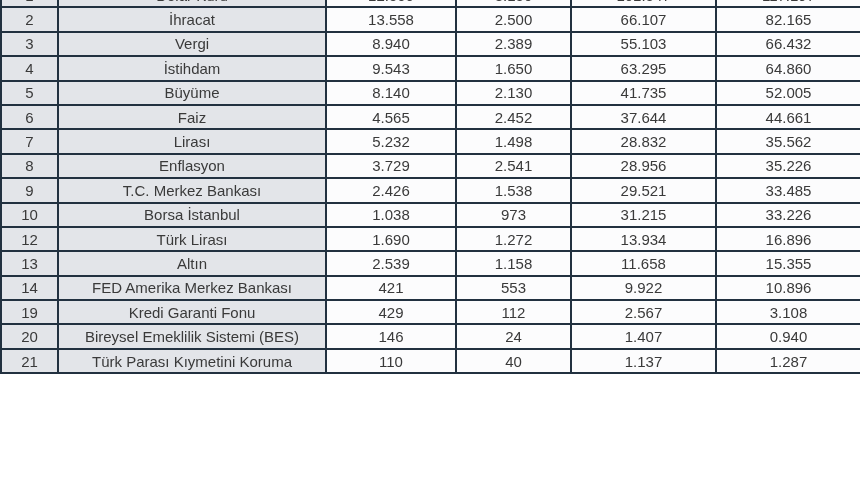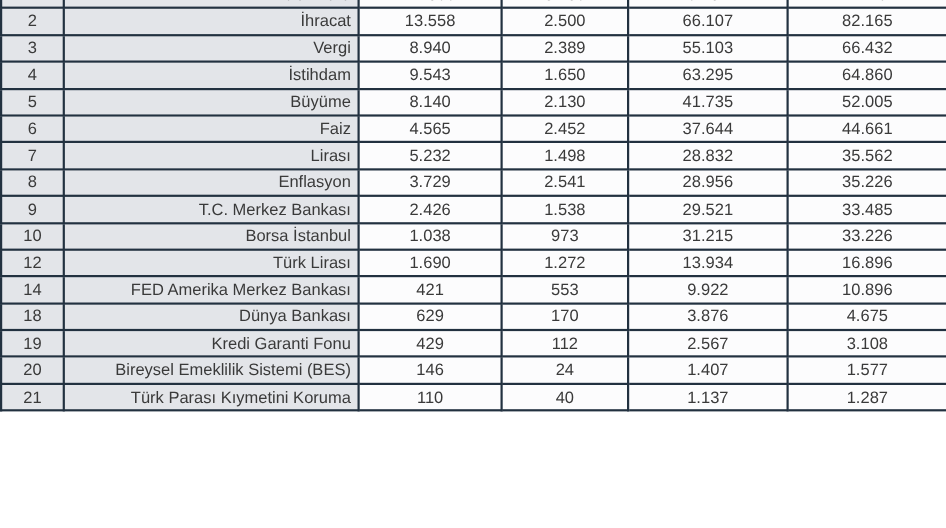--- a/index.html
+++ b/index.html
@@ -34,21 +34,21 @@
     white-space: nowrap;
     overflow: hidden;
   }
   td.cell-no {
     background: #e3e5e9;
     text-align: center;
     border-right: 3px double #223140;
   }
   td.cell-name {
     background: #e3e5e9;
-    text-align: right;
+    text-align: center;
     padding-left: 9px;
   }
   td.cell-val {
     background: #fcfcfd;
     text-align: center;
   }
   col.c-no   { width: 57px; }
   col.c-name { width: 268px; }
   col.c-v1   { width: 130px; }
   col.c-v2   { width: 115px; }
@@ -151,50 +151,50 @@
   </tr>
         <tr>
     <td class="cell-no">12</td>
     <td class="cell-name">Türk Lirası</td>
     <td class="cell-val">1.690</td>
     <td class="cell-val">1.272</td>
     <td class="cell-val">13.934</td>
     <td class="cell-val">16.896</td>
   </tr>
         <tr>
+    <td class="cell-no">13</td>
+    <td class="cell-name">Altın</td>
+    <td class="cell-val">2.539</td>
+    <td class="cell-val">1.158</td>
+    <td class="cell-val">11.658</td>
+    <td class="cell-val">15.355</td>
+  </tr>
+        <tr>
     <td class="cell-no">14</td>
     <td class="cell-name">FED Amerika Merkez Bankası</td>
     <td class="cell-val">421</td>
     <td class="cell-val">553</td>
     <td class="cell-val">9.922</td>
     <td class="cell-val">10.896</td>
   </tr>
         <tr>
-    <td class="cell-no">18</td>
-    <td class="cell-name">Dünya Bankası</td>
-    <td class="cell-val">629</td>
-    <td class="cell-val">170</td>
-    <td class="cell-val">3.876</td>
-    <td class="cell-val">4.675</td>
-  </tr>
-        <tr>
     <td class="cell-no">19</td>
     <td class="cell-name">Kredi Garanti Fonu</td>
     <td class="cell-val">429</td>
     <td class="cell-val">112</td>
     <td class="cell-val">2.567</td>
     <td class="cell-val">3.108</td>
   </tr>
         <tr>
     <td class="cell-no">20</td>
     <td class="cell-name">Bireysel Emeklilik Sistemi (BES)</td>
     <td class="cell-val">146</td>
     <td class="cell-val">24</td>
     <td class="cell-val">1.407</td>
-    <td class="cell-val">1.577</td>
+    <td class="cell-val">0.940</td>
   </tr>
         <tr>
     <td class="cell-no">21</td>
     <td class="cell-name">Türk Parası Kıymetini Koruma</td>
     <td class="cell-val">110</td>
     <td class="cell-val">40</td>
     <td class="cell-val">1.137</td>
     <td class="cell-val">1.287</td>
   </tr>
       </tbody>

